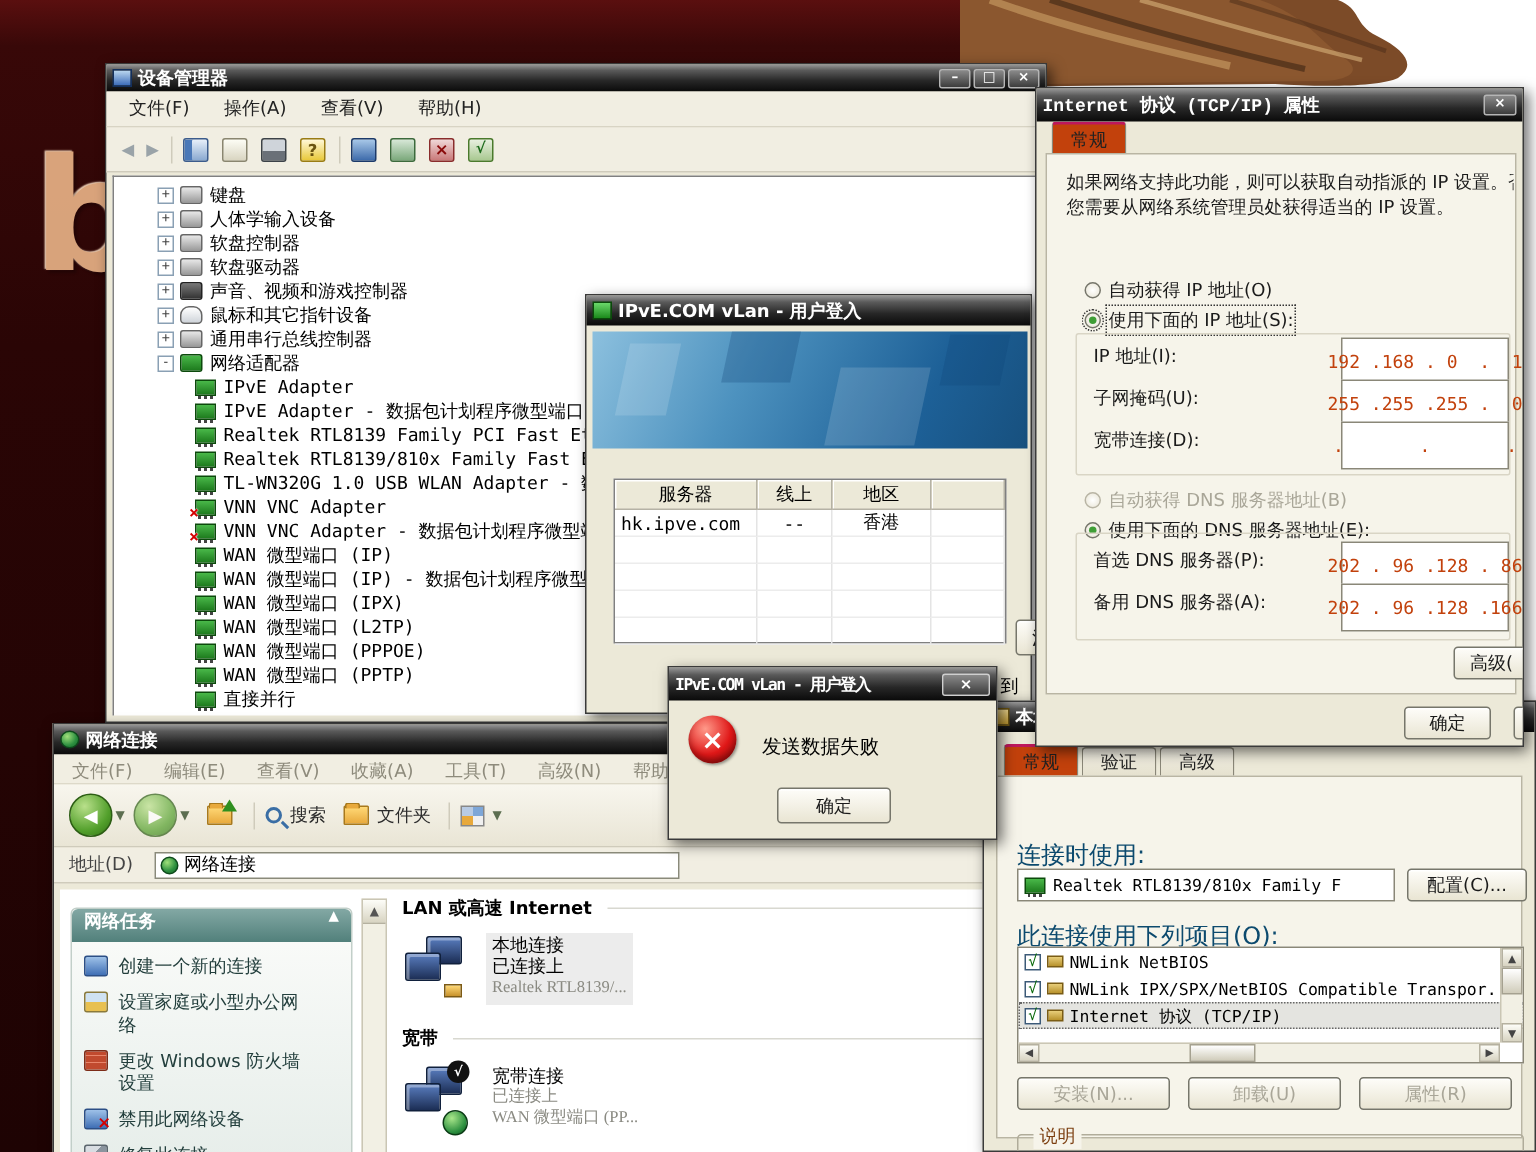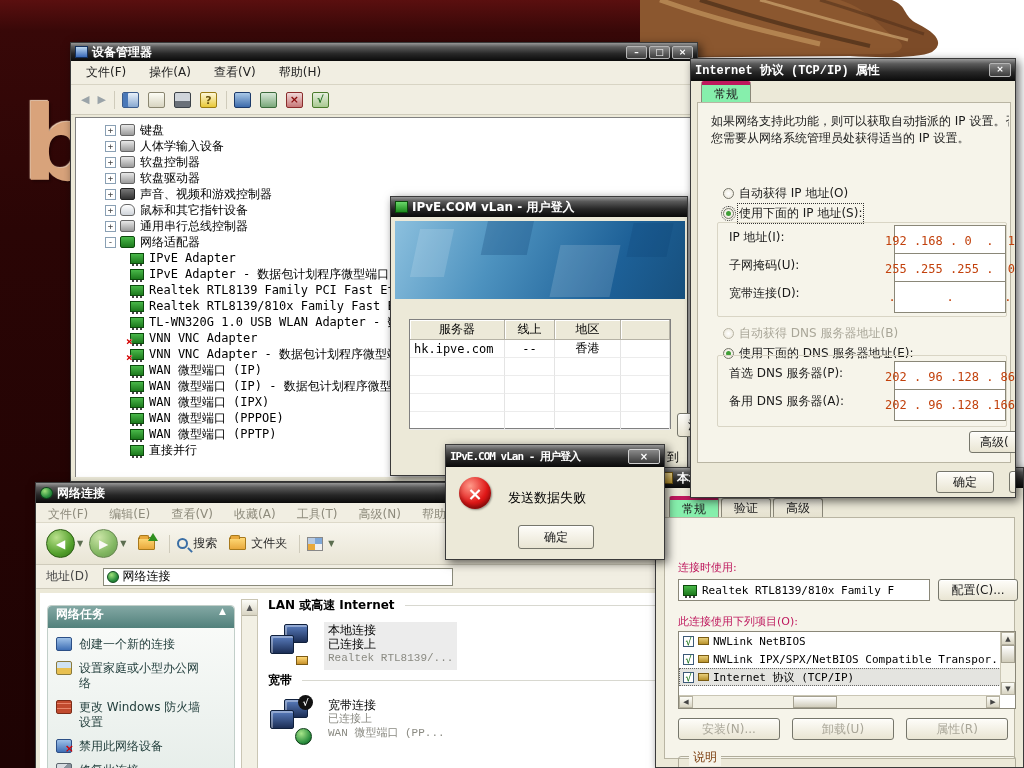--- a/index.html
+++ b/index.html
@@ -91,29 +91,29 @@
   .pcpair{width:46px;height:48px;position:relative;flex:0 0 auto}
   .mon{position:absolute;width:24px;height:19px;background:linear-gradient(#5a7ec0,#1c2e55);border:1px solid #10203c;border-radius:2px;box-shadow:inset 2px 2px 0 rgba(255,255,255,.35)}
   .mon.back{left:16px;top:2px}
   .mon.front{left:2px;top:13px}
   .plug{position:absolute;left:28px;top:34px;width:12px;height:9px;background:linear-gradient(#ffd977,#c8922c);border:1px solid #7c5a14}
   .badge{position:absolute;left:30px;top:-2px;width:15px;height:15px;border-radius:50%;background:#111;color:#fff;font-size:9px;font-weight:bold;display:flex;align-items:center;justify-content:center}
   .gglobe{position:absolute;left:27px;top:31px;width:17px;height:17px;border-radius:50%;background:radial-gradient(circle at 35% 30%,#a8e68a,#2c8f3f 65%,#10501e);border:1px solid #0a3a14}
   .ctext{margin-left:10px;font-size:12px;line-height:14px;padding:1px 4px}
   .ctext.hl{background:#ececec}
   .ctext .l1{color:#000}
-  .ctext .l2g,.ctext .l3{color:#8a8a82;font-family:Liberation Mono, monospace;font-size:11px}
+  .ctext .l2g,.ctext .l3{color:#8a8a82;font-family:Liberation Serif, serif;font-size:11px}
   .ctext .l2{color:#000}
   
   #props{left:655px;top:467px;width:369px;height:301px;z-index:4;overflow:hidden}
   .tabrow{position:absolute;left:13px;top:30px;display:flex}
   .tab{height:20px;padding:0 12px;font-size:12px;color:#222;border:1px solid #8a8778;border-bottom:none;border-radius:3px 3px 0 0;background:linear-gradient(#f4f1e6,#e4e0cd);margin-right:2px;display:flex;align-items:center}
-  .tab.on{background:#86efac;border-top:4px solid #be185d;position:relative;top:-2px;height:22px}
+  .tab.on{background:#c2410c;border-top:2px solid #be185d;position:relative;top:-2px;height:22px}
   .page{position:absolute;left:8px;right:8px;top:49px;bottom:8px;background:#f6f4ea;border:1px solid #b9b5a3}
-  #props .lab{position:absolute;font-size:11px;color:#be185d;white-space:nowrap}
+  #props .lab{position:absolute;font-size:16px;color:#0c4a6e;white-space:nowrap}
   #adap-field{position:absolute;left:13px;top:61px;width:252px;height:22px;background:#fff;border:1px solid #8a8778;display:flex;align-items:center;padding-left:4px;font-family:"DejaVu Sans Mono",monospace;font-size:11px;white-space:nowrap;overflow:hidden}
   #cfg-btn{position:absolute;left:273px;top:61px;width:80px;height:22px}
   #plist{position:absolute;left:13px;top:113px;width:338px;height:78px;background:#fff;border:1px solid #8a8778}
   .pitem{display:flex;align-items:center;height:18px;padding-left:4px;font-size:11px;white-space:nowrap;overflow:hidden;font-family:"DejaVu Sans Mono",monospace}
   .pitem.sel{background:#e4e4e0;outline:1px dotted #666;outline-offset:-1px}
   .cbx{width:11px;height:11px;border:1px solid #3c5a78;background:#fff;font-size:10px;line-height:9px;text-align:center;color:#0a6a0a;margin-right:4px;flex:0 0 auto}
   .pplug{width:11px;height:8px;background:linear-gradient(#e8ce7a,#b8922c);border:1px solid #7a5c14;margin-right:4px;flex:0 0 auto}
   .vscroll{position:absolute;right:0;top:0;width:15px;bottom:13px;background:#f2f0e4;border-left:1px solid #cac6b4}
   .hscroll{position:absolute;left:0;right:15px;bottom:0;height:13px;background:#f2f0e4;border-top:1px solid #cac6b4;display:flex}
   .sbtn{background:linear-gradient(#fdfdf8,#d8d4c2);border:1px solid #b5b1a0;color:#444;font-size:7px;text-align:center}
@@ -266,20 +266,24 @@
         <span class="nic"></span>
         <span>WAN 微型端口 (IP)</span>
       </div>
     <div class="dmrow kid">
         <span class="nic"></span>
         <span>WAN 微型端口 (IP) - 数据包计划程序微型端</span>
       </div>
     <div class="dmrow kid">
         <span class="nic"></span>
         <span>WAN 微型端口 (IPX)</span>
+      </div>
+    <div class="dmrow kid">
+        <span class="nic"></span>
+        <span>WAN 微型端口 (L2TP)</span>
       </div>
     <div class="dmrow kid">
         <span class="nic"></span>
         <span>WAN 微型端口 (PPPOE)</span>
       </div>
     <div class="dmrow kid">
         <span class="nic"></span>
         <span>WAN 微型端口 (PPTP)</span>
       </div>
     <div class="dmrow kid">
@@ -421,21 +425,21 @@
           <span class="mon back"></span>
             <span class="mon front"></span>
             <span class="plug"></span>
         </span>
         <span class="ctext hl">
           <div class="l1">本地连接</div>
           <div class="l2">已连接上</div>
           <div class="l3">Realtek RTL8139/...</div>
         </span>
       </div>
-      <div class="secline" style="margin-top:2px">
+      <div class="secline" style="margin-top:14px">
         <span>宽带</span>
           <span class="ln"></span>
       </div>
       <div class="conn">
         <span class="pcpair">
           <span class="mon back"></span>
             <span class="mon front"></span>
           <span class="gglobe"></span>
           <span class="badge">√</span>
         </span>

